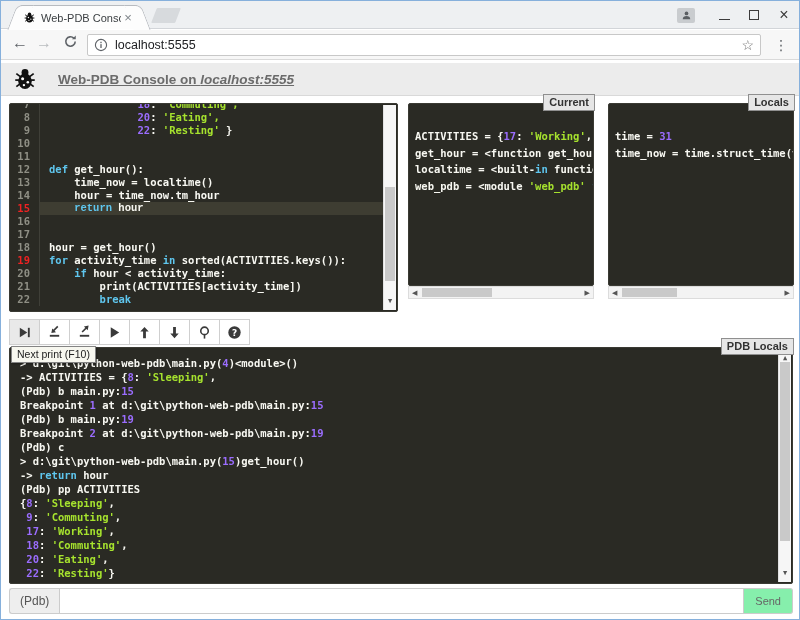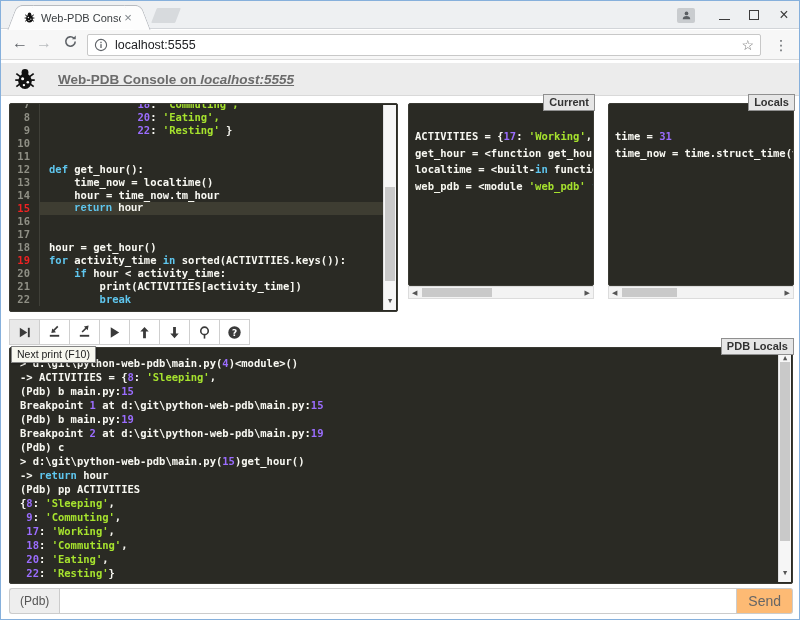--- a/index.html
+++ b/index.html
@@ -78,22 +78,22 @@
            font-size:10.5px;color:#222;padding:1px 5px 2px 5px;box-shadow:1px 1px 2px rgba(0,0,0,.25);}
 
   
   #console-content{position:absolute;left:0;top:0;right:16px;padding:8px 0 0 10px;}
 
   
   #prompt-row{position:absolute;left:8px;top:587px;width:784px;height:26px;display:flex;}
   #pdb-prefix{background:#eee;border:1px solid #ccc;border-right:none;border-radius:3px 0 0 3px;
               color:#555;font-size:12px;display:flex;align-items:center;padding:0 10px;}
   #cmd-input{flex:1;border:1px solid #ccc;padding:0 8px;font-size:12px;color:#333;outline:none;border-radius:0;}
-  #send-btn{background:#fdba74;border:1px solid #ccc;border-left:none;border-radius:0 3px 3px 0;color:#666;
-            font-size:14px;padding:0 11px;}
+  #send-btn{background:#86efac;border:1px solid #ccc;border-left:none;border-radius:0 3px 3px 0;color:#666;
+            font-size:11px;padding:0 11px;}
 
   .icon-inline{display:inline-flex;align-items:center;}
 </style>
 </head>
 <body>
 
 <div id="win">
 
   <div id="titlebar">
     <div class="tab">

